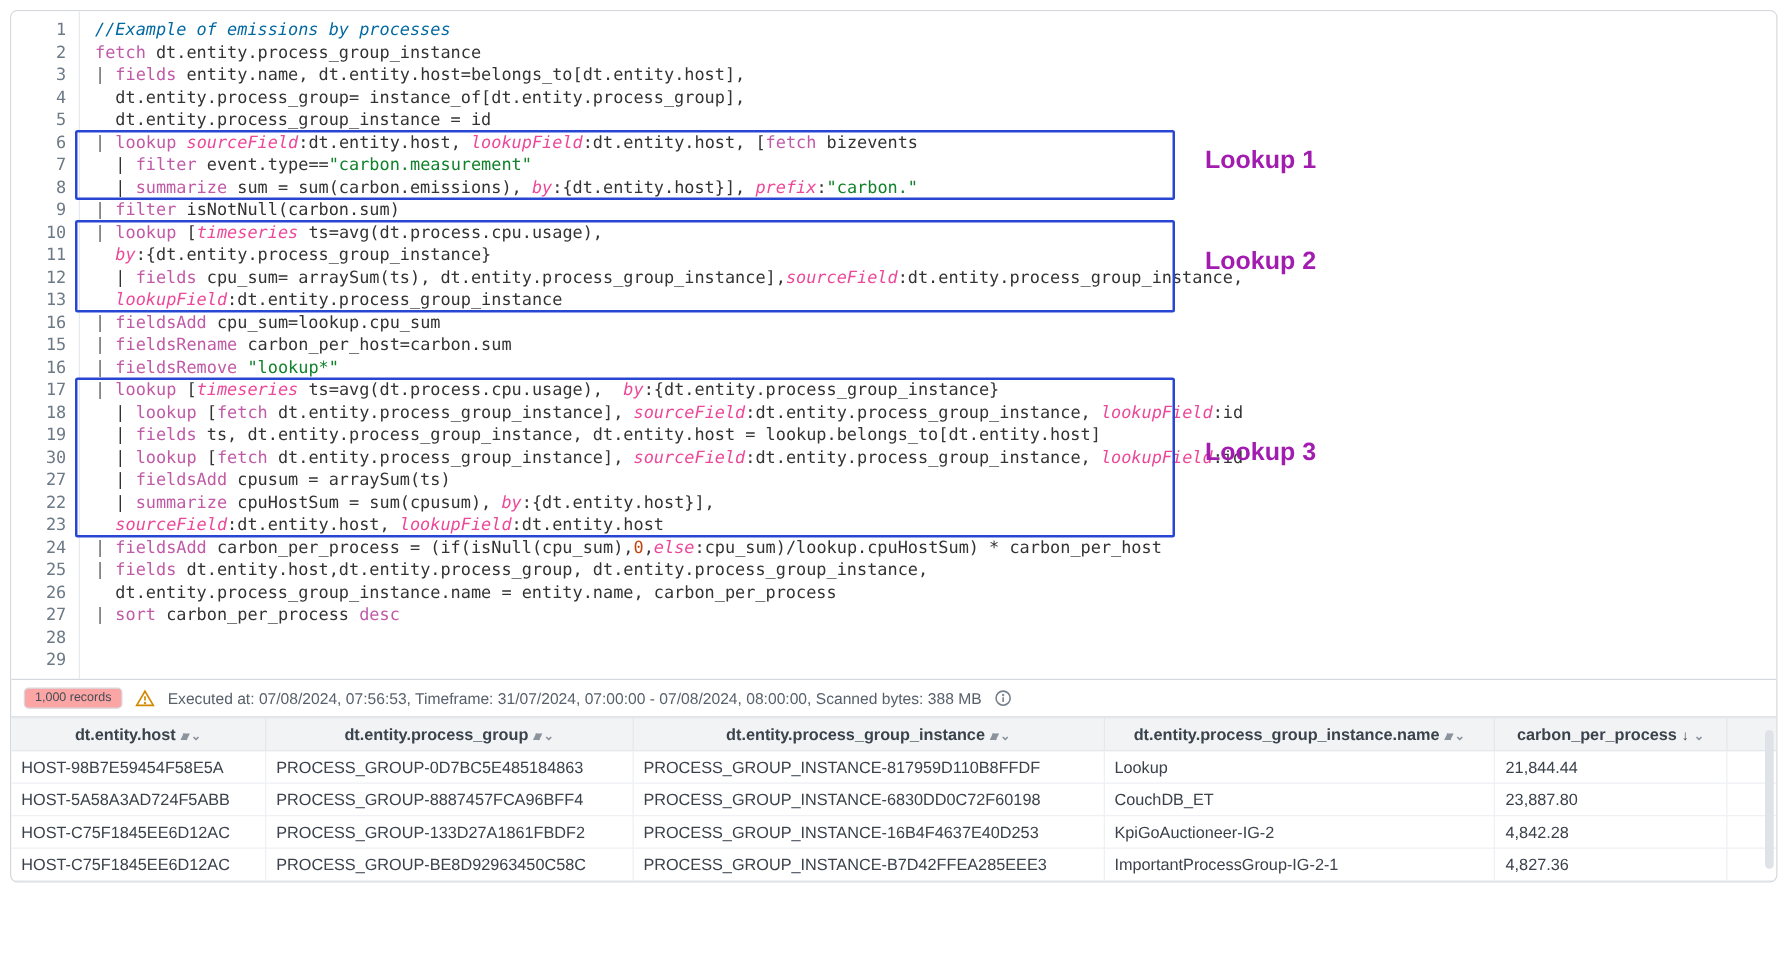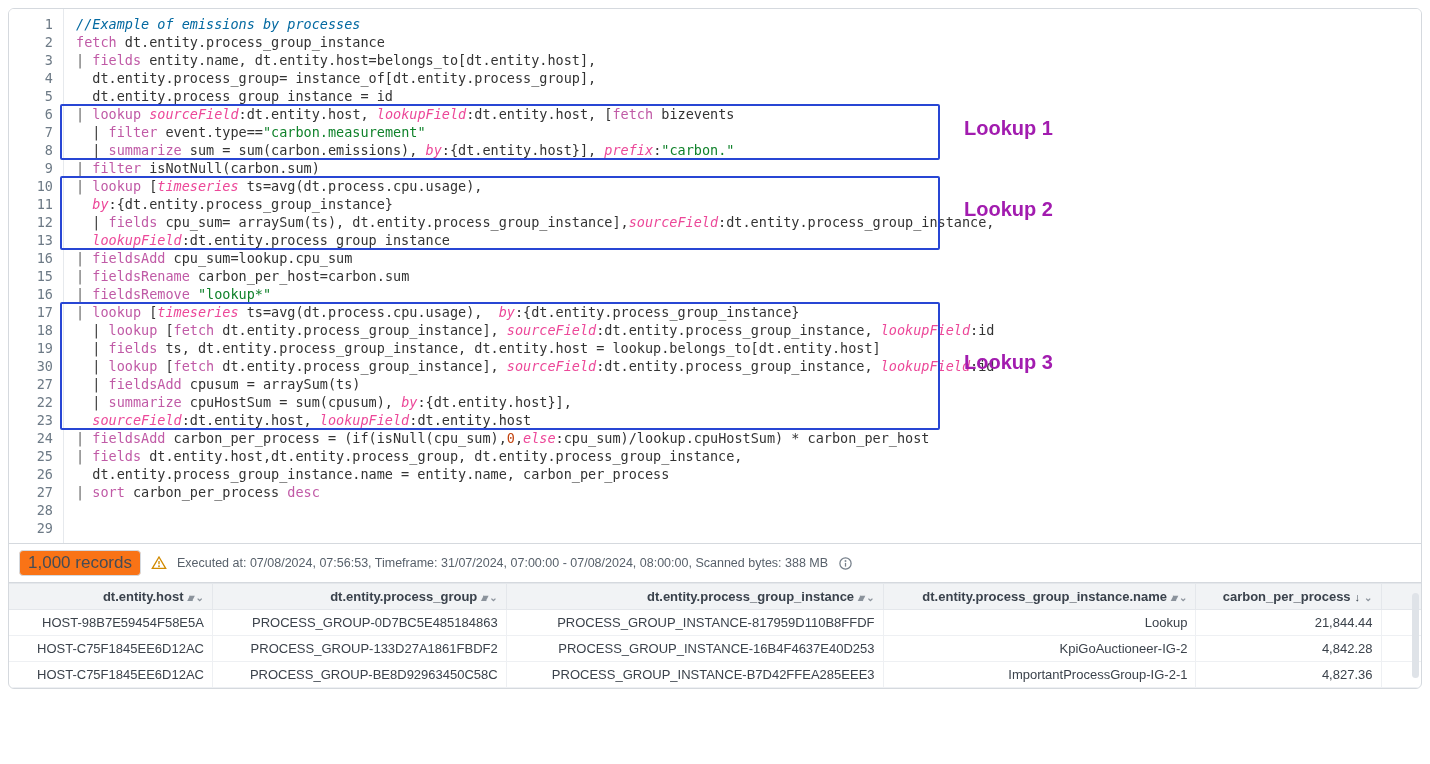--- a/index.html
+++ b/index.html
@@ -70,54 +70,53 @@
 
   
   .status {
     display:flex; align-items:center; gap:10px;
     padding: 6px 10px;
     font-size: 12.5px;
     color: #58616b;
     border-bottom: 1px solid #d5d9de;
   }
   .records {
-    background:#f97316; border:1px solid #d5d9de; border-radius:4px;
-    padding:2px 8px; color:#454c55; font-size:17px;
+    background:#fca5a5; border:1px solid #d5d9de; border-radius:4px;
+    padding:2px 8px; color:#454c55; font-size:10px;
   }
   .warn-icon {
     display:inline-flex; width:16px; height:16px;
     color:#d18a00;
   }
   .info-icon { display:inline-flex; width:15px; height:15px; color:#757f8a; }
 
   
   table.results {
     width:100%;
     border-collapse:collapse;
     font-size:13px;
   }
   table.results thead th {
     background:#f1f3f5;
     border-top:1px solid #e4e7eb;
     border-bottom:1px solid #e4e7eb;
     border-right:1px solid #e4e7eb;
-    text-align:right;
+    text-align:center;
     font-weight:600;
     color:#3a424c;
     padding:5px 8px;
     white-space:nowrap;
   }
   table.results thead th:last-child { border-right:none; }
   table.results tbody td {
     padding:5px 8px;
     border-bottom:1px solid #eef0f3;
     border-right:1px solid #eef0f3;
     color:#3b424b;
     white-space:nowrap;
-    text-align:right;
   }
   table.results tbody td:last-child { border-right:none; }
   .sort-icons { color:#8b939c; margin-left:4px; font-size:10px; letter-spacing:-3px; }
   .chev       { color:#8b939c; margin-left:4px; font-size:10px; }
   .sort-down  { color:#3d4752; margin-left:4px; font-size:11px; }
 
   .scrolly-right {
     position:absolute; right:2px; top:10px; bottom:10px; width:7px;
     background:#dfe3e8; border-radius:4px;
   }
@@ -196,20 +195,28 @@
       <tbody id="tbody">
           <tr>
             <td>HOST-98B7E59454F58E5A</td>
             <td>PROCESS_GROUP-0D7BC5E485184863</td>
             <td>PROCESS_GROUP_INSTANCE-817959D110B8FFDF</td>
             <td>Lookup</td>
             <td>21,844.44</td>
             <td></td>
           </tr>
           <tr>
+            <td>HOST-5A58A3AD724F5ABB</td>
+            <td>PROCESS_GROUP-8887457FCA96BFF4</td>
+            <td>PROCESS_GROUP_INSTANCE-6830DD0C72F60198</td>
+            <td>CouchDB_ET</td>
+            <td>23,887.80</td>
+            <td></td>
+          </tr>
+          <tr>
             <td>HOST-C75F1845EE6D12AC</td>
             <td>PROCESS_GROUP-133D27A1861FBDF2</td>
             <td>PROCESS_GROUP_INSTANCE-16B4F4637E40D253</td>
             <td>KpiGoAuctioneer-IG-2</td>
             <td>4,842.28</td>
             <td></td>
           </tr>
           <tr>
             <td>HOST-C75F1845EE6D12AC</td>
             <td>PROCESS_GROUP-BE8D92963450C58C</td>

